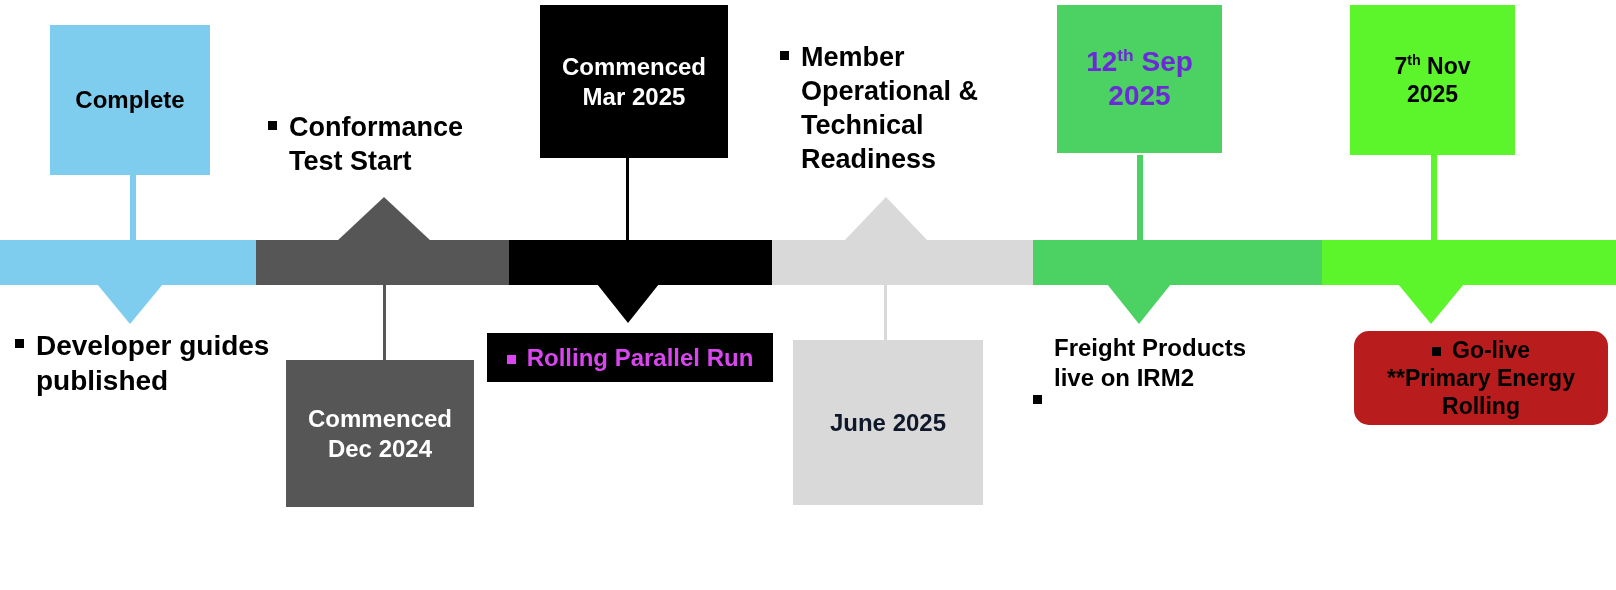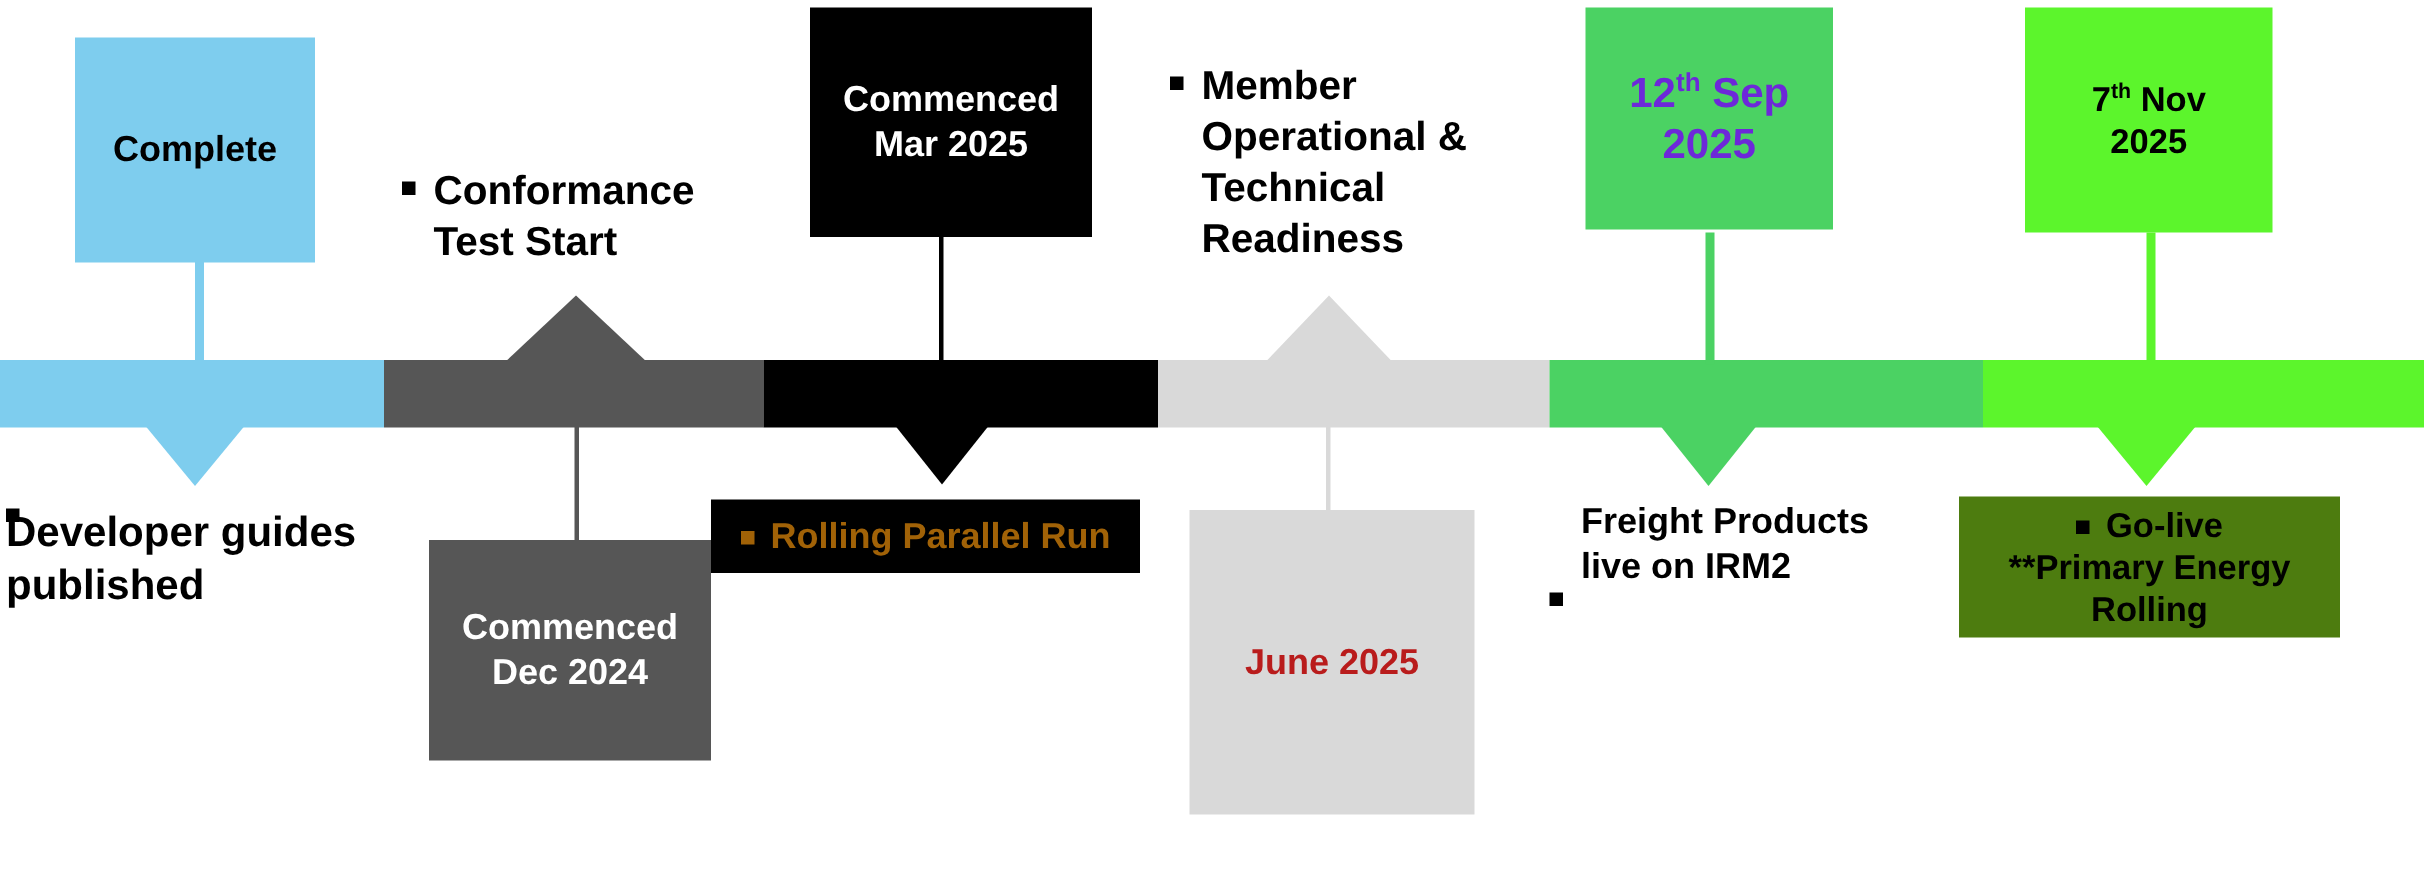--- a/index.html
+++ b/index.html
@@ -169,54 +169,54 @@
     </span>
   </div>
 
   <div class="box" style="left:1350px;top:5px;width:165px;height:150px;background:#5CF52C;color:#000000;font-size:23px;justify-content:center;">
     <span class="box-inner">
       <span>7</span><sup class="ord">th</sup><span> Nov</span><br>
       <span>2025</span>
     </span>
   </div>
 
-  <div class="callout" style="left:4px;top:328px;width:280px;font-size:28px;flex-direction:column;">
+  <div class="callout" style="left:15px;top:328px;width:280px;font-size:28px;">
     <span class="bullet"></span>
     <span class="ctext">
       <span>Developer guides</span><br>
       <span>published</span>
     </span>
   </div>
 
   <div class="box" style="left:286px;top:360px;width:188px;height:147px;background:#565656;color:#FFFFFF;font-size:24px;">
     <span class="box-inner">
       <span>Commenced</span><br>
       <span>Dec 2024</span>
     </span>
   </div>
 
-  <div class="box" style="left:474px;top:333px;width:286px;height:49px;background:#000000;color:#a16207;font-size:24px;">
+  <div class="box" style="left:487px;top:333px;width:286px;height:49px;background:#000000;color:#d946ef;font-size:24px;">
     <span class="box-inner">
       <span class="sq"></span><span>Rolling Parallel Run</span>
     </span>
   </div>
 
-  <div class="box" style="left:793px;top:340px;width:190px;height:203px;background:#D9D9D9;color:#b91c1c;font-size:24px;">
+  <div class="box" style="left:793px;top:340px;width:190px;height:165px;background:#D9D9D9;color:#0f172a;font-size:24px;">
     <span class="box-inner">June 2025</span>
   </div>
 
   <div class="callout" style="left:1033px;top:333px;width:250px;font-size:24px;align-items:flex-end;">
     <span class="bullet"></span>
     <span class="ctext">
       <span>Freight Products</span><br>
       <span>live on IRM2</span>
     </span>
   </div>
 
-  <div class="box" style="left:1306px;top:331px;width:254px;height:94px;background:#4d7c0f;color:#000000;font-size:23px;">
+  <div class="box" style="left:1354px;top:331px;width:254px;height:94px;background:#b91c1c;color:#000000;font-size:23px;border-radius:15px;">
     <span class="box-inner">
       <span class="sq"></span><span>Go-live</span><br>
       <span>**Primary Energy</span><br>
       <span>Rolling</span>
     </span>
   </div>
 
 </div>
 
 </body></html>

